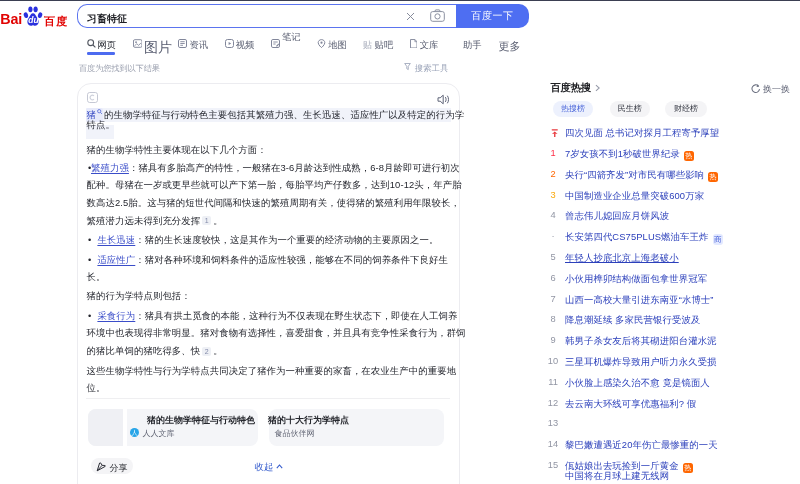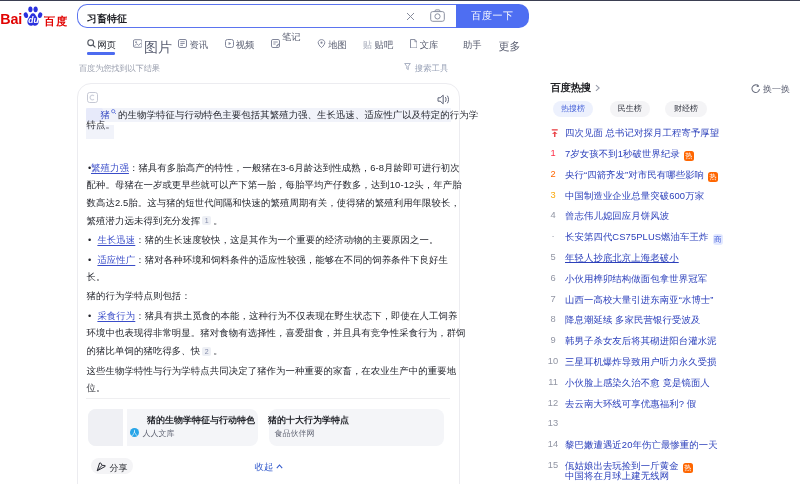--- a/index.html
+++ b/index.html
@@ -117,25 +117,26 @@
       <path d="M1 3.8 H3.2 L6.2 1.2 V9.8 L3.2 7.2 H1 Z" fill="none" stroke="#5f6478" stroke-width="1" stroke-linejoin="round"></path>
       <path d="M8.6 3.4 C9.3 4.3 9.3 6.7 8.6 7.6" fill="none" stroke="#5f6478" stroke-width="1" stroke-linecap="round"></path>
       <path d="M10.6 2 C11.9 3.4 11.9 7.6 10.6 9" fill="none" stroke="#5f6478" stroke-width="1" stroke-linecap="round"></path>
     </svg>
 
   <div class="abs" style="left:85.5px;top:107.8px;width:365px;height:13.8px;background:#f1f3fa;"></div>
   <div class="abs" style="left:85.5px;top:125.1px;width:28.5px;height:13.8px;background:#f1f3fa;"></div>
 
   <div class="abs" style="left:85.5px;top:107.8px;width:17.9px;height:13.8px;background:#e7eafa;border-radius:2px;"></div>
 
-  <div class="ln" style="left:86.6px;top:107.8px;padding-left:14px;"><span style="color:#3347c2;">猪</span><svg width="5.5" height="5.5" viewBox="0 0 8 8" style="vertical-align:3.2px;margin-left:0.5px;">
+  <div class="ln" style="left:86.6px;top:107.8px;"><span style="color:#3347c2;">猪</span><svg width="5.5" height="5.5" viewBox="0 0 8 8" style="vertical-align:3.2px;margin-left:0.5px;">
         <circle cx="3.2" cy="3.2" r="2.4" fill="none" stroke="#4d63d6" stroke-width="1.1"></circle>
         <path d="M5 5 L7.3 7.3" stroke="#4d63d6" stroke-width="1.1"></path>
       </svg><span style="margin-left:2px;">的生物学特征与行动特色主要包括其繁殖力强、生长迅速、适应性广以及特定的行为学</span></div>
   <div class="ln" style="left:86.6px;top:118px;">特点。</div>
+  <div class="ln" style="left:86.6px;top:142.7px;">猪的生物学特性主要体现在以下几个方面：</div>
 
   <div class="ln" style="left:88px;top:160.6px;">•</div>
   <div class="ln" style="left:91px;top:160.6px;"><span class="kw">繁殖力强</span>：猪具有多胎高产的特性，一般猪在3-6月龄达到性成熟，6-8月龄即可进行初次</div>
   <div class="ln" style="left:86.6px;top:178.2px;">配种。母猪在一岁或更早些就可以产下第一胎，每胎平均产仔数多，达到10-12头，年产胎</div>
   <div class="ln" style="left:86.6px;top:195.9px;">数高达2.5胎。这与猪的短世代间隔和快速的繁殖周期有关，使得猪的繁殖利用年限较长，</div>
   <div class="ln" style="left:86.6px;top:213.5px;">繁殖潜力远未得到充分发挥<span class="cite">1</span>。</div>
 
   <div class="ln" style="left:88px;top:233px;">•</div>
   <div class="ln" style="left:97.4px;top:233px;"><span class="kw">生长迅速</span>：猪的生长速度较快，这是其作为一个重要的经济动物的主要原因之一。</div>
 

